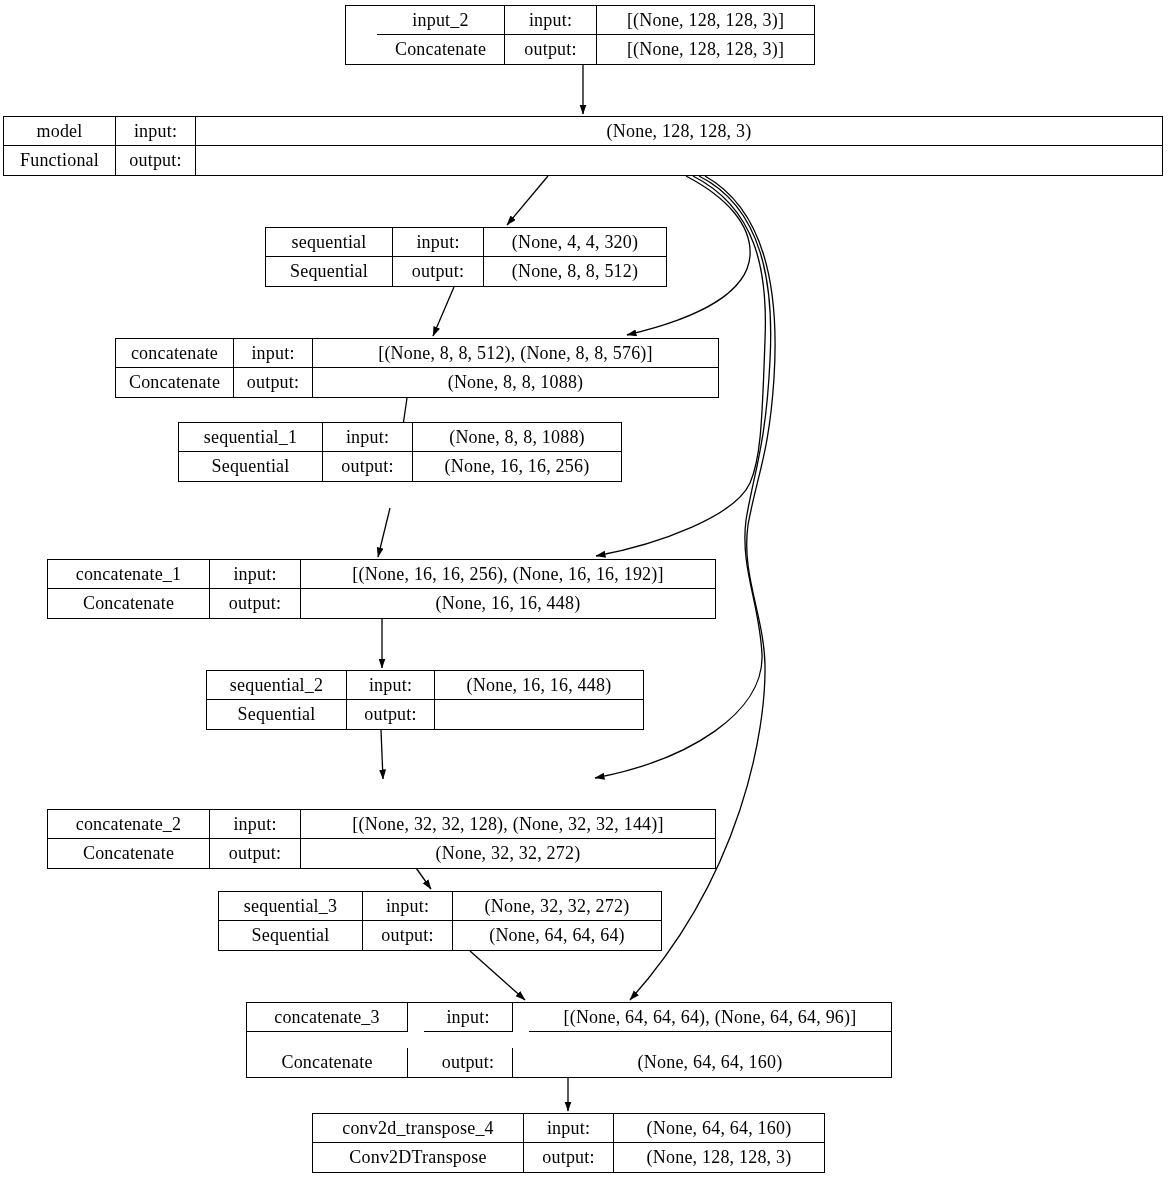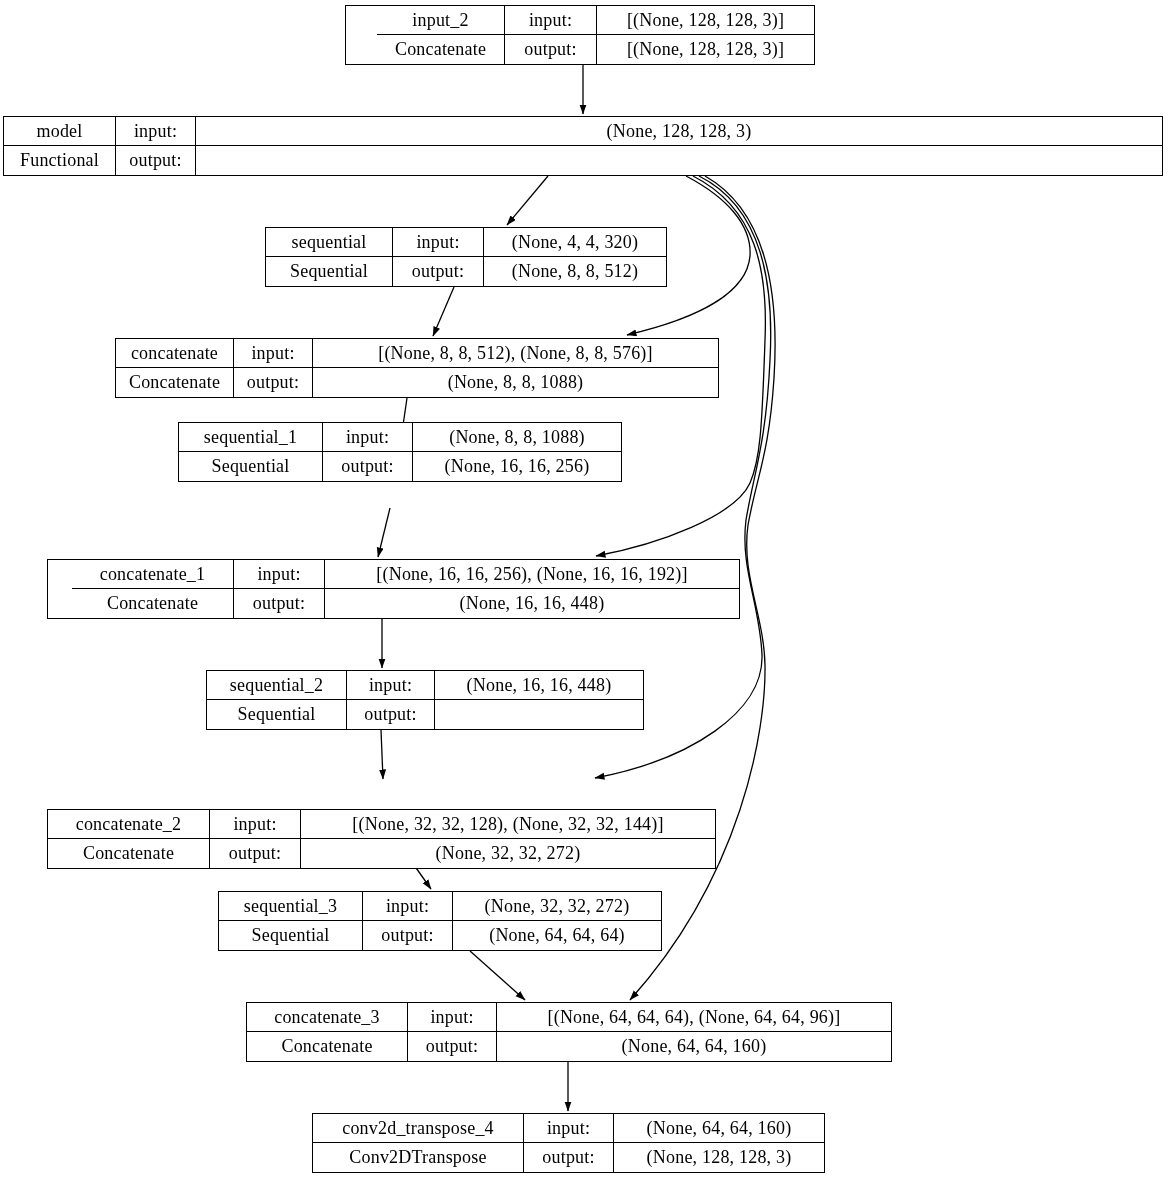--- a/index.html
+++ b/index.html
@@ -18,25 +18,25 @@
     border-right:1px solid #000;border-bottom:1px solid #000;padding:0 4px;box-sizing:border-box;
   }
   .cell.c3{border-right:none;}
   .cell.r2{border-bottom:none;}
   
   .n0{left:345px;top:5px;width:437px;grid-template-columns:128px 92px 1fr;padding-left:31px;}
   .n1{left:3px;top:116px;width:1158px;grid-template-columns:112px 80px 1fr;}
   .n2{left:265px;top:227px;width:400px;grid-template-columns:127px 91px 1fr;}
   .n3{left:115px;top:338px;width:602px;grid-template-columns:118px 79px 1fr;}
   .n4{left:178px;top:422px;width:442px;grid-template-columns:144px 90px 1fr;}
-  .n5{left:47px;top:559px;width:667px;grid-template-columns:162px 91px 1fr;padding-left:24px;}
+  .n5{left:47px;top:559px;width:667px;grid-template-columns:162px 91px 1fr;}
   .n6{left:162px;top:670px;width:436px;grid-template-columns:140px 88px 1fr;margin-left:44px;}
   .n7{left:47px;top:781px;width:667px;grid-template-columns:162px 91px 1fr;margin-top:28px;}
   .n8{left:218px;top:891px;width:442px;grid-template-columns:144px 90px 1fr;}
-  .n9{left:246px;top:1002px;width:644px;grid-template-columns:161px 89px 1fr;}
+  .n9{left:246px;top:1002px;width:644px;grid-template-columns:161px 89px 1fr;gap:16px;}
   .n10{left:312px;top:1113px;width:511px;grid-template-columns:211px 90px 1fr;font-family:Liberation Serif, serif;}
   .edge{stroke:#000;stroke-width:1.3;fill:none;}
 </style>
 </head>
 <body>
 
 <div id="canvas">
 
   <svg id="edges" width="1168" height="1180" viewBox="0 0 1168 1180">
     <defs>

